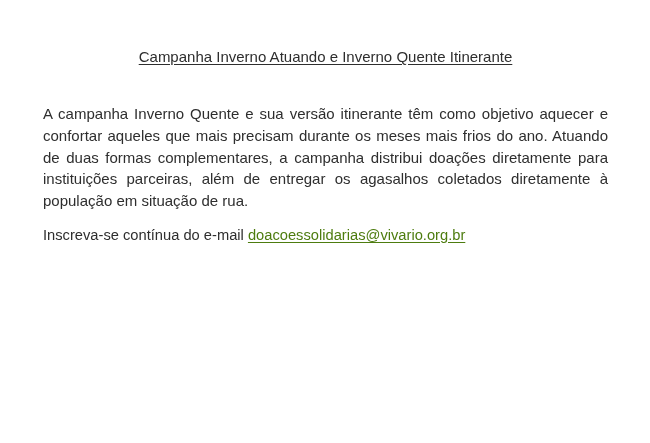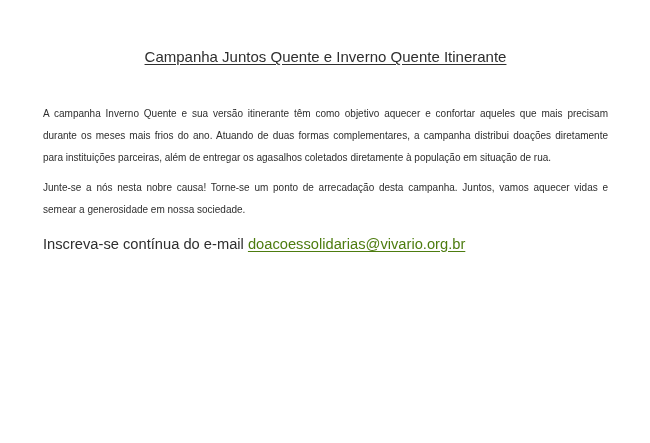--- a/index.html
+++ b/index.html
@@ -21,21 +21,21 @@
   .doc-title {
     font-size: 15px;
     font-weight: 400;
     text-align: center;
     text-decoration: underline;
     text-underline-offset: 2px;
     margin: 0 0 38px 0;
     color: #2e2e2e;
   }
   .body-par {
-    font-size: 10px;
+    font-size: 15px;
     line-height: 21.8px;
     text-align: justify;
     margin: 0 0 9px 0;
     color: #2e2e2e;
   }
   .signup-line {
     font-size: 14.7px;
     line-height: 21.8px;
     text-align: left;
     margin: 13px 0 0 0;
@@ -46,24 +46,23 @@
     text-decoration: underline;
     text-underline-offset: 2px;
     cursor: pointer;
   }
 </style>
 </head>
 <body>
 
 <div class="page">
 
-  <h1 class="doc-title">Campanha Juntos Quente e Inverno Quente Itinerante</h1>
+  <h1 class="doc-title">Campanha Inverno Atuando e Inverno Quente Itinerante</h1>
 
   <p class="body-par">A campanha Inverno Quente e sua versão itinerante têm como objetivo aquecer e confortar aqueles que mais precisam durante os meses mais frios do ano. Atuando de duas formas complementares, a campanha distribui doações diretamente para instituições parceiras, além de entregar os agasalhos coletados diretamente à população em situação de rua.</p>
 
 
-  <p class="body-par">Junte-se a nós nesta nobre causa! Torne-se um ponto de arrecadação desta campanha. Juntos, vamos aquecer vidas e semear a generosidade em nossa sociedade.</p>
 
   <p class="signup-line">
     <span>Inscreva-se contínua do e-mail </span><a class="email-link" href="#">doacoessolidarias@vivario.org.br</a>
   </p>
 
 </div>
 
 </body></html>

